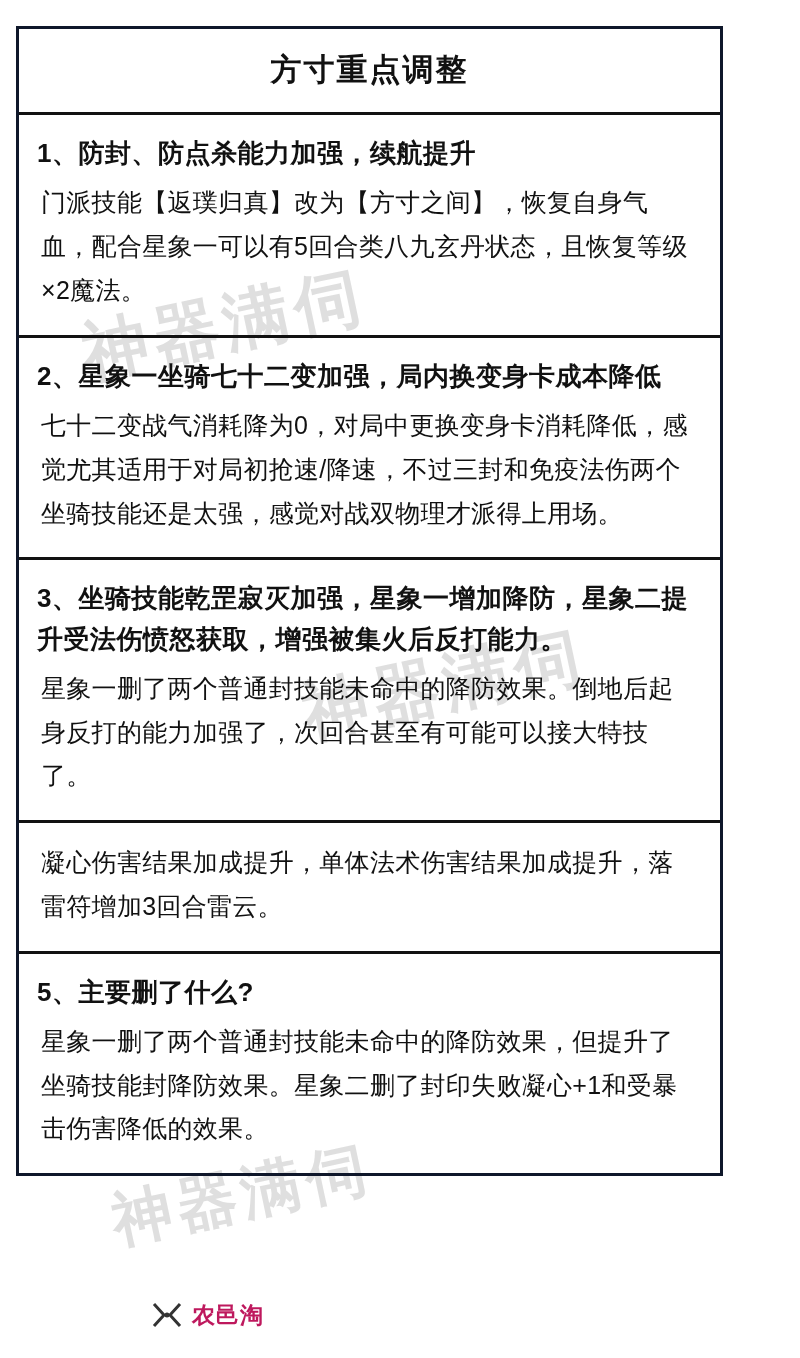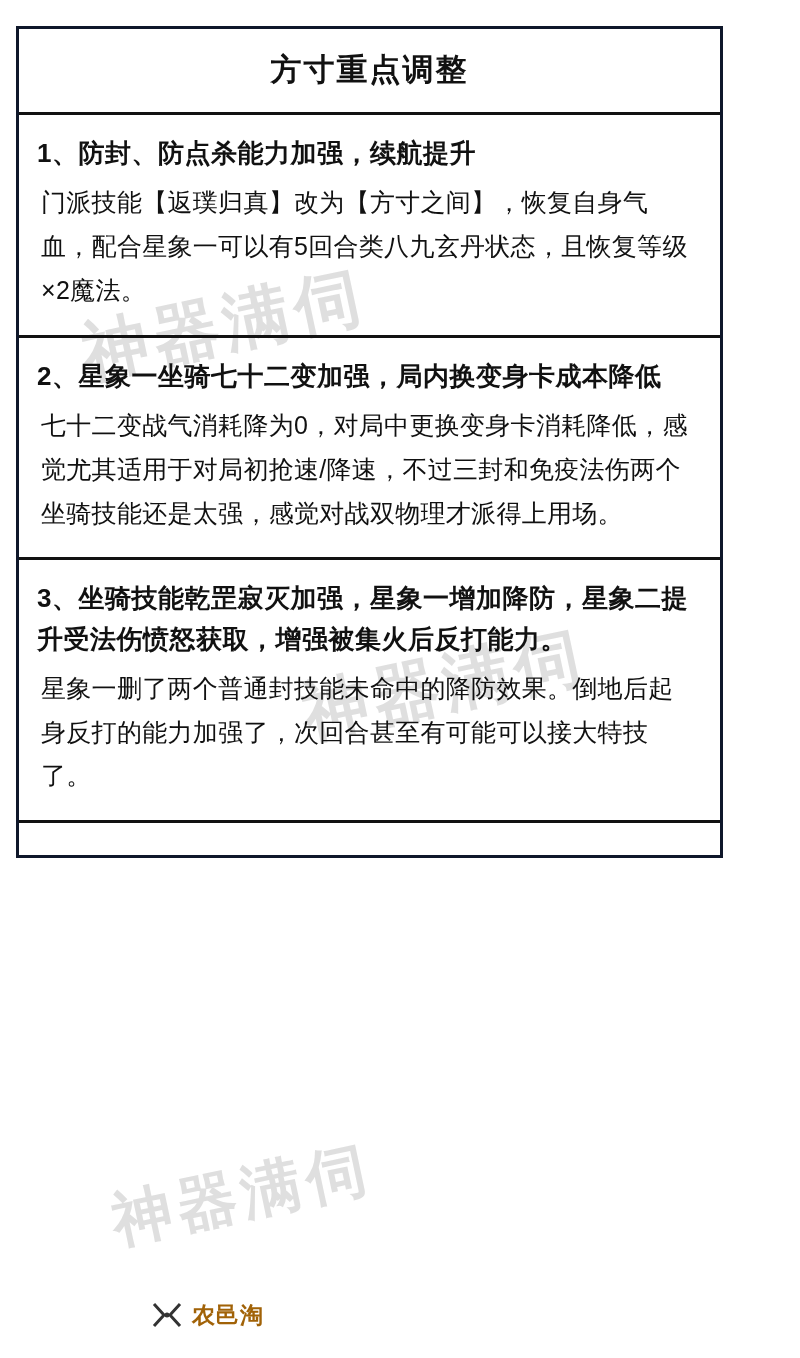--- a/index.html
+++ b/index.html
@@ -94,21 +94,21 @@
   .logo-mark {
     width: 34px;
     height: 34px;
     position: relative;
     display: inline-block;
   }
   .logo-mark svg { display: block; }
   .logo-text {
     font-size: 23px;
     font-weight: bold;
-    color: #a16207;
+    color: #be185d;
     letter-spacing: 1px;
   }
 </style>
 </head>
 <body>
 
 <div class="page">
 
   <div class="watermark-layer">
     <div class="wm wm1">神器满伺</div>
@@ -131,22 +131,27 @@
       <div class="sec-heading">2、星象一坐骑七十二变加强，局内换变身卡成本降低</div>
       <p class="sec-body">七十二变战气消耗降为0，对局中更换变身卡消耗降低，感觉尤其适用于对局初抢速/降速，不过三封和免疫法伤两个坐骑技能还是太强，感觉对战双物理才派得上用场。</p>
     </div>
 
     <div class="section">
       <div class="sec-heading">3、坐骑技能乾罡寂灭加强，星象一增加降防，星象二提升受法伤愤怒获取，增强被集火后反打能力。</div>
       <p class="sec-body">星象一删了两个普通封技能未命中的降防效果。倒地后起身反打的能力加强了，次回合甚至有可能可以接大特技了。</p>
     </div>
 
     <div class="section">
+      <p class="sec-body">凝心伤害结果加成提升，单体法术伤害结果加成提升，落雷符增加3回合雷云。</p>
     </div>
 
+    <div class="section">
+      <div class="sec-heading">5、主要删了什么?</div>
+      <p class="sec-body">星象一删了两个普通封技能未命中的降防效果，但提升了坐骑技能封降防效果。星象二删了封印失败凝心+1和受暴击伤害降低的效果。</p>
+    </div>
 
   </div>
 
   <div class="footer-logo">
     <span class="logo-mark">
       <svg width="34" height="34" viewBox="0 0 34 34" aria-hidden="true">
         <path d="M4 6 L14 17 L4 28" fill="none" stroke="#333333" stroke-width="3"></path>
         <path d="M30 6 L20 17 L30 28" fill="none" stroke="#333333" stroke-width="3"></path>
         <circle cx="17" cy="17" r="2.5" fill="#333333"></circle>
       </svg>

